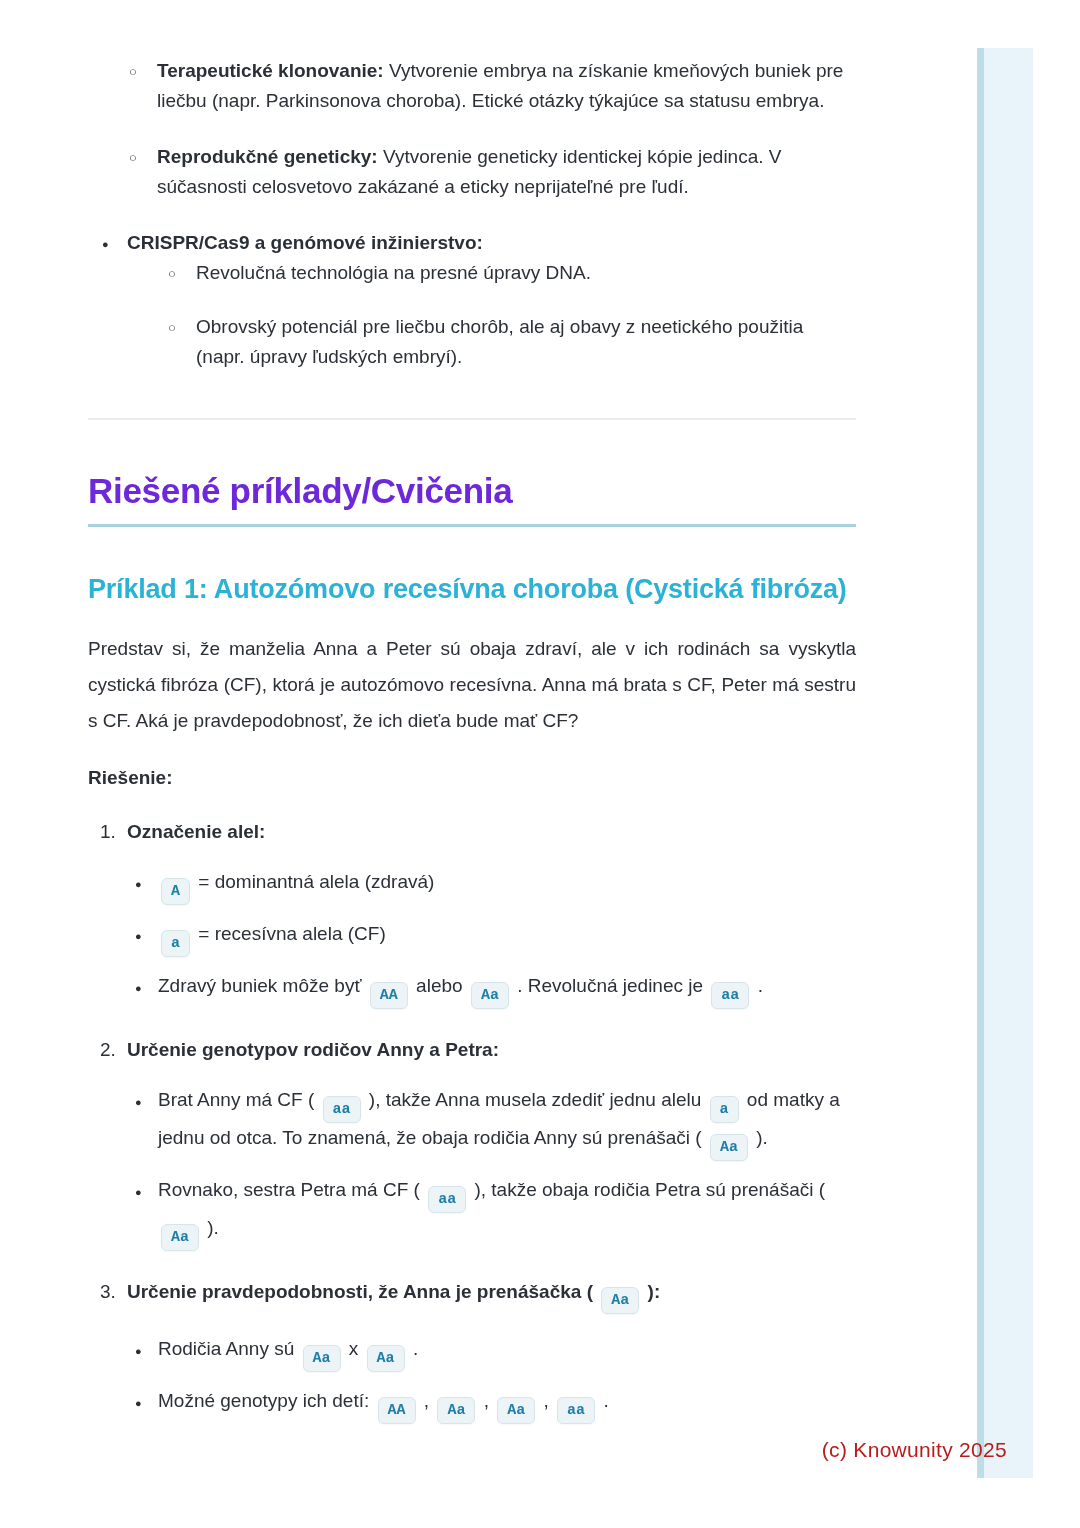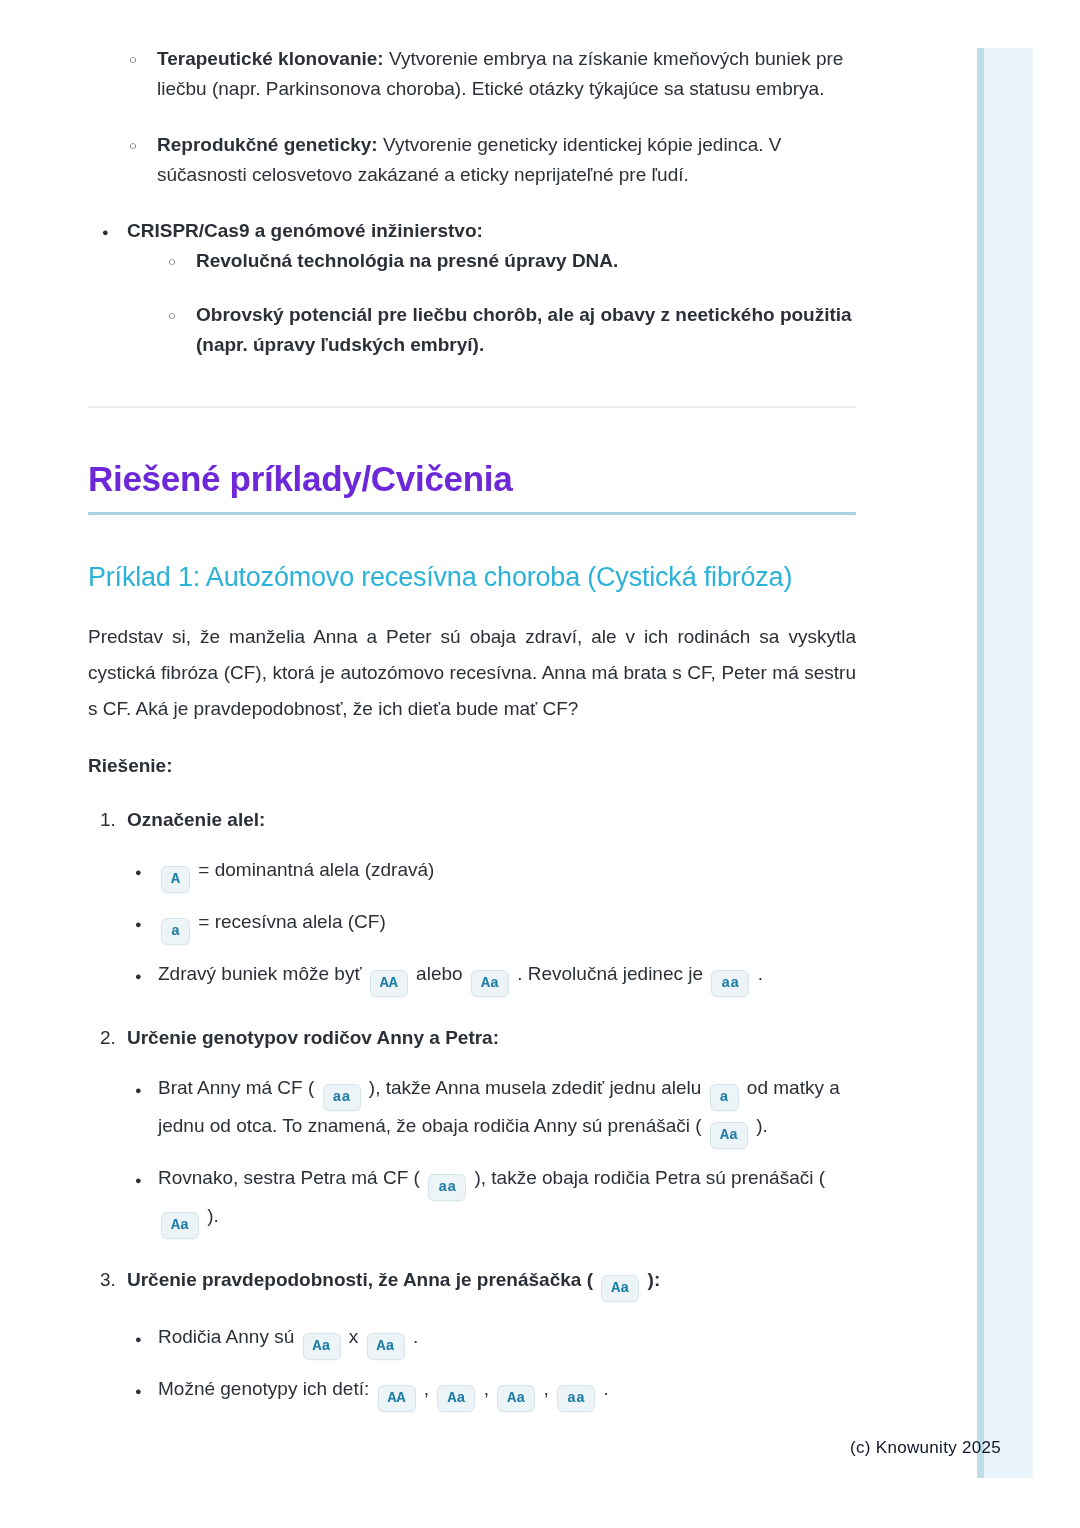--- a/index.html
+++ b/index.html
@@ -7,41 +7,41 @@
     width:1080px;height:1528px;position:relative;overflow:hidden;
     background:#ffffff;
     font-family:"Liberation Sans",sans-serif;
     color:#2b3038;
     font-size:19px;
   }
   .highlight-strip{
     position:absolute;left:977px;top:48px;width:49px;height:1430px;
     background:#e8f4f9;border-left:7px solid #bddee9;z-index:0;
   }
-  .content{position:absolute;left:88px;top:44px;width:768px;z-index:1;}
+  .content{position:absolute;left:88px;top:56px;width:768px;z-index:1;}
   ul{list-style:none;margin:0;padding:0;}
   
   .li2{position:relative;padding-left:69px;line-height:30px;margin-bottom:26px;}
   .li2::before{content:"○";position:absolute;left:41px;top:1px;font-size:13px;color:#2b3038;}
   
   .li1{position:relative;padding-left:39px;line-height:30px;}
   .li1::before{content:"●";position:absolute;left:14px;top:1px;font-size:11px;color:#2b3038;}
   .li1 > ul{margin-top:0;}
-  .li1 .li2{margin-bottom:24px;font-weight:bold;}
+  .li1 .li2{margin-bottom:24px;}
   .li1 .li2:last-child{margin-bottom:4px;}
   .group{margin-bottom:6px;}
   .bold{font-weight:bold;}
   .divider{border:none;border-top:2px solid #ebebeb;margin:46px 0 50px 0;}
   h1{
     font-size:35px;line-height:42px;font-weight:bold;color:#6d28d9;
     margin:0 0 12px 0;letter-spacing:-0.3px;
   }
   .h1-rule{height:3px;background:#a9d1de;margin:0 0 42px 0;}
   h2{
-    font-size:27px;line-height:40px;font-weight:normal;color:#2ab2d7;
+    font-size:27px;line-height:40px;font-weight:bold;color:#2ab2d7;
     margin:0 0 22px 0;letter-spacing:-0.2px;
   }
   .intro{line-height:36px;text-align:justify;margin:0 0 20px 0;}
   .solution-label{font-weight:bold;line-height:30px;margin:24px 0 0 0;}
   .steps{margin-top:24px;}
   .step{margin-bottom:26px;}
   .step:last-child{margin-bottom:0;}
   .step-title{position:relative;padding-left:39px;font-weight:bold;line-height:30px;}
   .step-num{position:absolute;left:12px;font-weight:normal;}
   .step-bullets{margin-top:20px;}
@@ -51,22 +51,22 @@
     display:inline-block;
     font-family:"Liberation Mono",monospace;font-weight:bold;font-size:15px;
     color:#1f7ea6;background:#edf4f7;
     border:1px solid #d7e5eb;border-radius:6px;
     padding:3px 9px;line-height:19px;
     margin:0 3px;vertical-align:-7px;
     box-shadow:0 1px 1px rgba(40,80,100,0.04);
   }
   .step-title .badge{vertical-align:-6px;}
   .footer{
-    position:absolute;top:1438px;right:79px;z-index:2;
-    font-size:17px;color:#0f172a;letter-spacing:0.3px;
+    position:absolute;top:1438px;right:73px;z-index:2;
+    font-size:21px;color:#b91c1c;letter-spacing:0.3px;
   }
 </style>
 </head>
 <body>
 
 <div class="highlight-strip"></div>
 
 <div class="content">
 
   <ul class="group">

